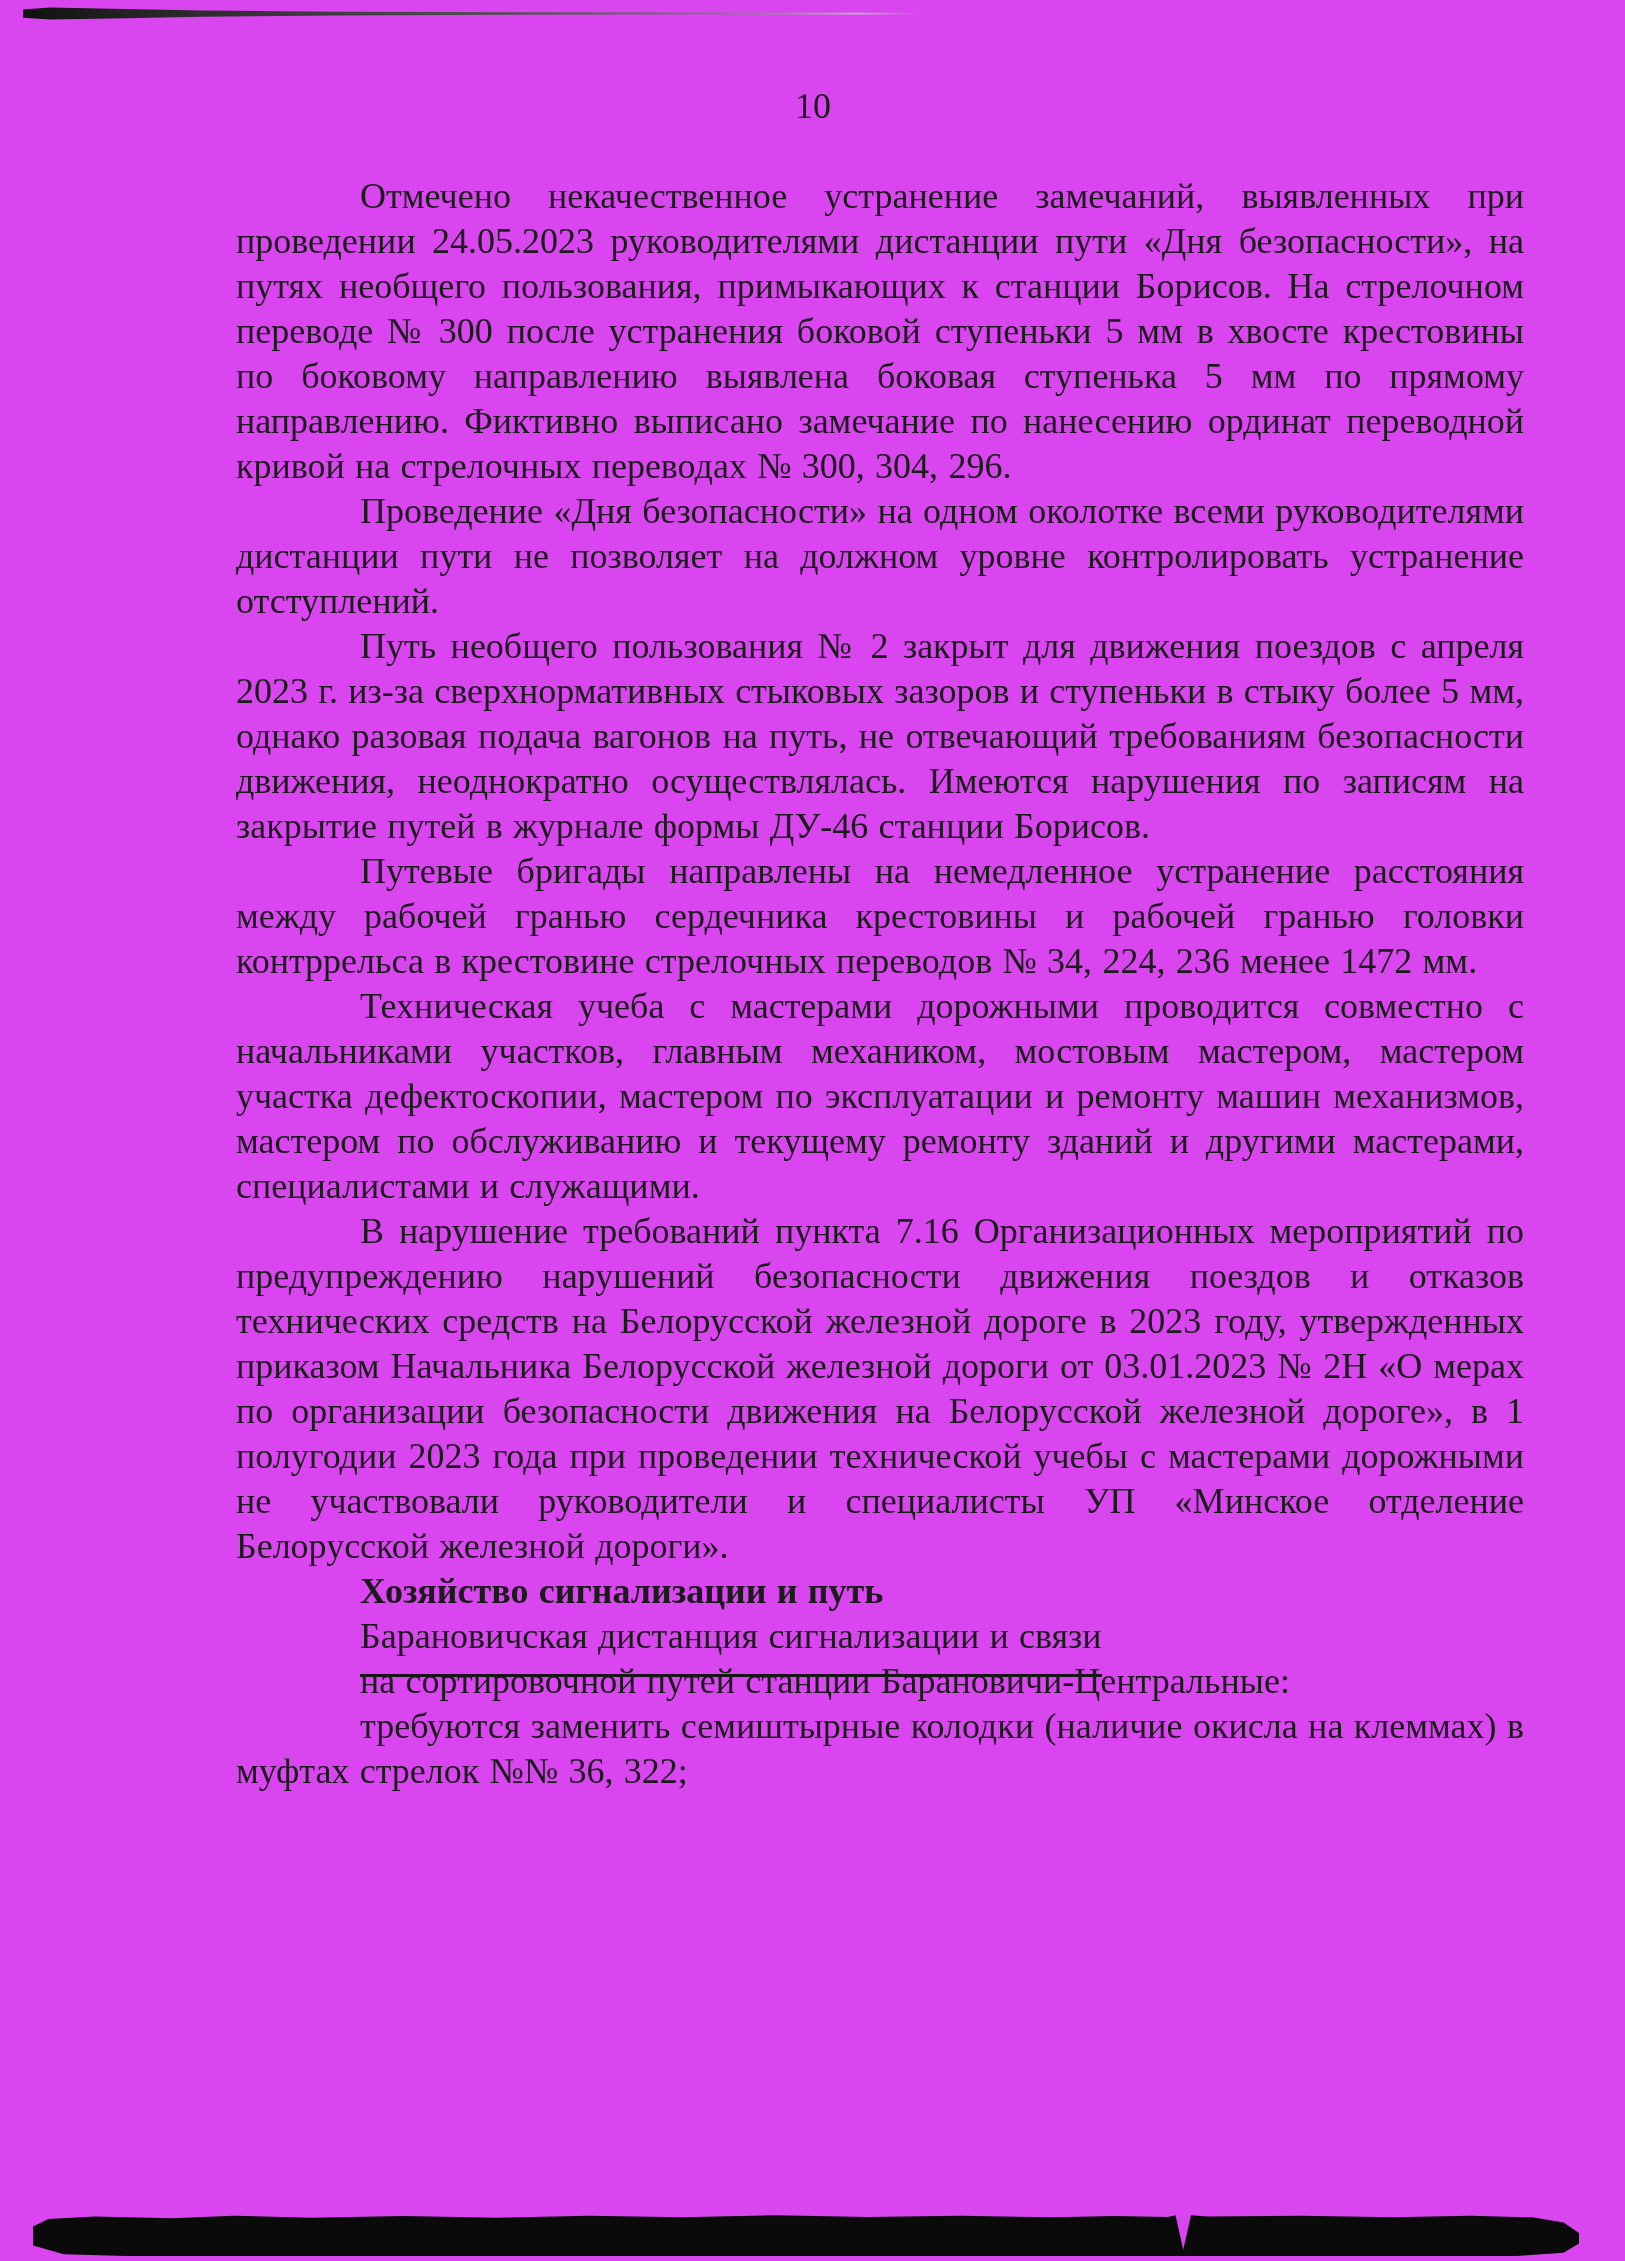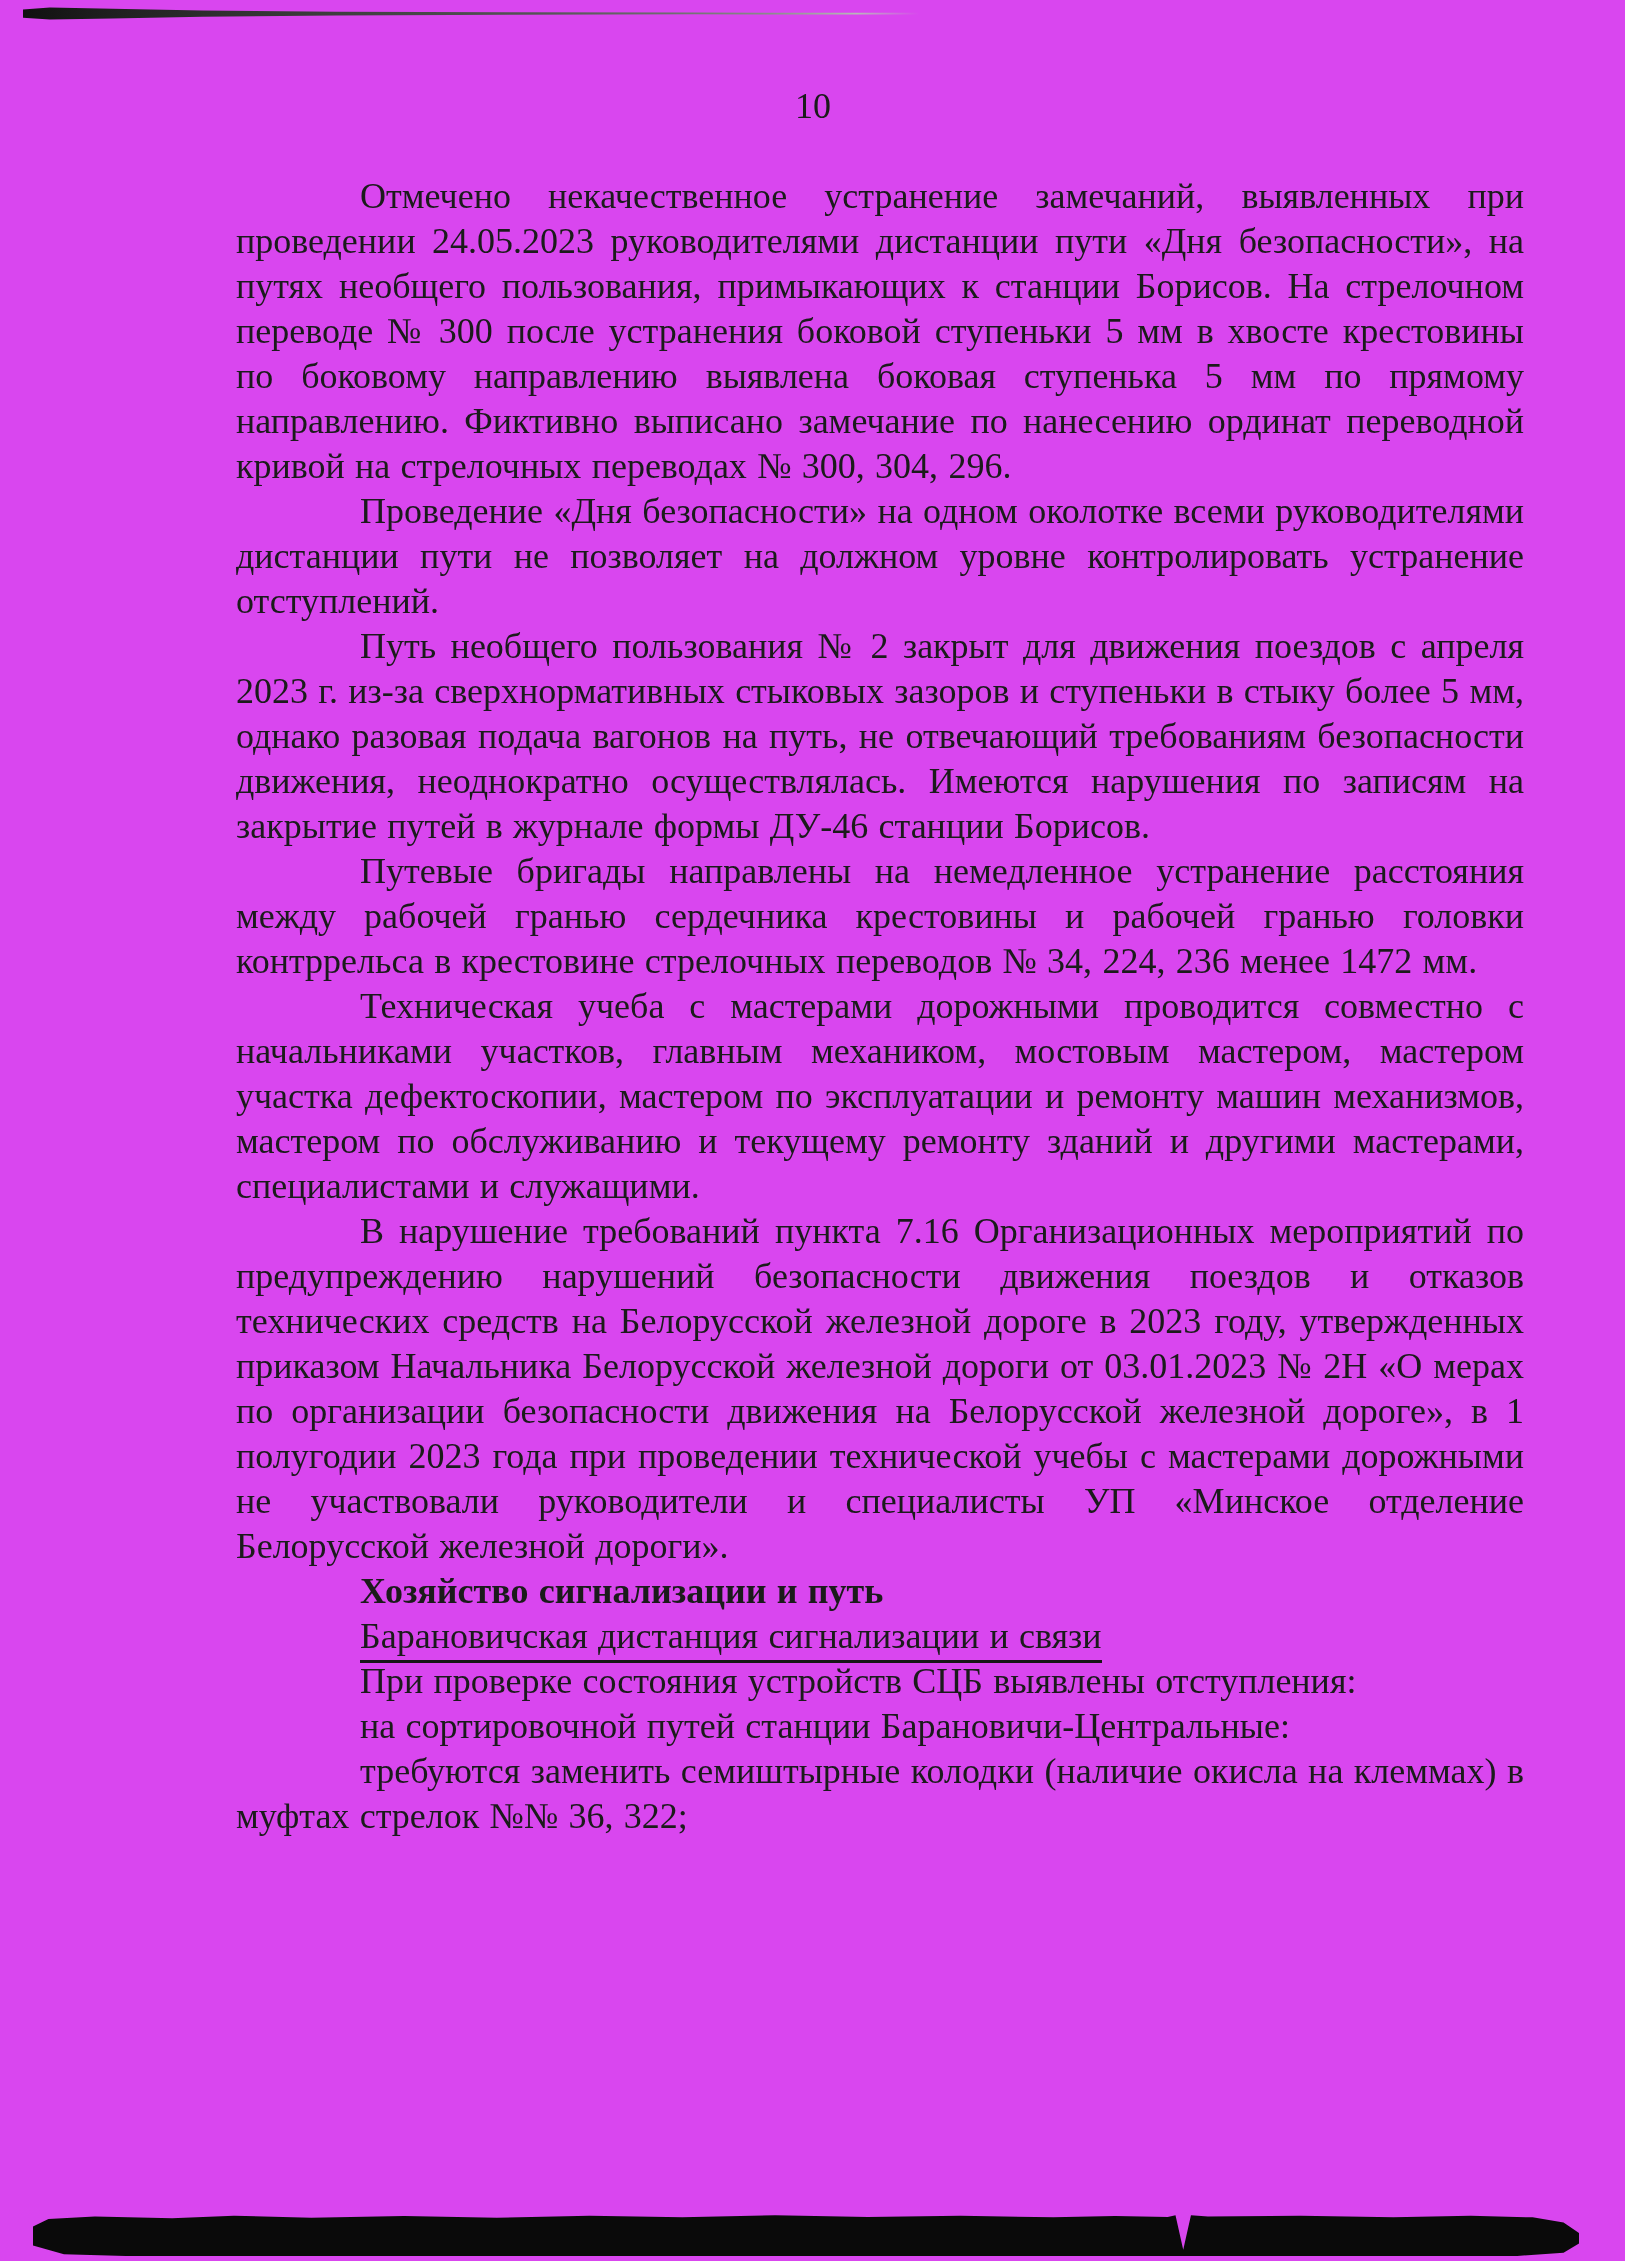--- a/index.html
+++ b/index.html
@@ -55,21 +55,21 @@
     line-height: 45px;
     text-align: justify;
     text-align-last: left;
     word-spacing: 1.3px;
   }
   .content p { margin: 0; padding: 0; }
   .content p.indent { text-indent: 124px; }
   .content p.bold { font-weight: bold; }
   .u-span {
     border-bottom: 3.2px solid #161616;
-    padding-bottom: 4px;
+    padding-bottom: 18px;
   }
 </style>
 </head>
 <body>
 
 <div class="page">
 
   <div class="artifact-top-streak"></div>
 
   <div class="page-number">10</div>
@@ -78,21 +78,20 @@
     <p class="indent">Отмечено некачественное устранение замечаний, выявленных при проведении 24.05.2023 руководителями дистанции пути «Дня безопасности», на путях необщего пользования, примыкающих к станции Борисов. На стрелочном переводе № 300 после устранения боковой ступеньки 5 мм в хвосте крестовины по боковому направлению выявлена боковая ступенька 5 мм по прямому направлению. Фиктивно выписано замечание по нанесению ординат переводной кривой на стрелочных переводах № 300, 304, 296.</p>
     <p class="indent">Проведение «Дня безопасности» на одном околотке всеми руководителями дистанции пути не позволяет на должном уровне контролировать устранение отступлений.</p>
     <p class="indent">Путь необщего пользования № 2  закрыт для движения поездов с апреля  2023 г. из-за сверхнормативных стыковых зазоров и ступеньки в стыку более 5 мм, однако разовая подача вагонов на путь, не отвечающий требованиям безопасности движения, неоднократно осуществлялась. Имеются нарушения по записям на закрытие путей в журнале формы ДУ-46 станции Борисов.</p>
     <p class="indent">Путевые бригады направлены на немедленное устранение расстояния между рабочей гранью сердечника крестовины и рабочей гранью головки контррельса в крестовине стрелочных переводов № 34, 224, 236 менее 1472 мм.</p>
     <p class="indent">Техническая учеба с мастерами дорожными проводится совместно с  начальниками участков, главным механиком, мостовым мастером, мастером участка дефектоскопии, мастером по эксплуатации и ремонту машин механизмов, мастером по обслуживанию и текущему ремонту зданий и другими мастерами, специалистами и служащими.</p>
     <p class="indent">В нарушение требований пункта 7.16 Организационных мероприятий по предупреждению нарушений безопасности движения поездов и отказов технических средств на Белорусской железной дороге в 2023 году, утвержденных приказом Начальника Белорусской железной дороги от 03.01.2023 № 2Н «О мерах по организации безопасности движения на Белорусской железной дороге», в 1 полугодии 2023 года при проведении технической учебы с мастерами дорожными не участвовали руководители и специалисты УП «Минское отделение Белорусской железной дороги».</p>
     <p class="indent bold">Хозяйство сигнализации и путь</p>
     <p class="indent">
       <span class="u-span">Барановичская дистанция сигнализации и связи</span>
     </p>
-    <p class="indent">При проверке состояния устройств СЦБ выявлены отступления:</p>
     <p class="indent">на сортировочной путей станции Барановичи-Центральные:</p>
     <p class="indent">требуются заменить семиштырные колодки (наличие окисла на клеммах) в муфтах стрелок №№ 36, 322;</p>
   </div>
 
   <div class="artifact-bottom-bar"></div>
 
 </div>
 
 
 </body></html>

